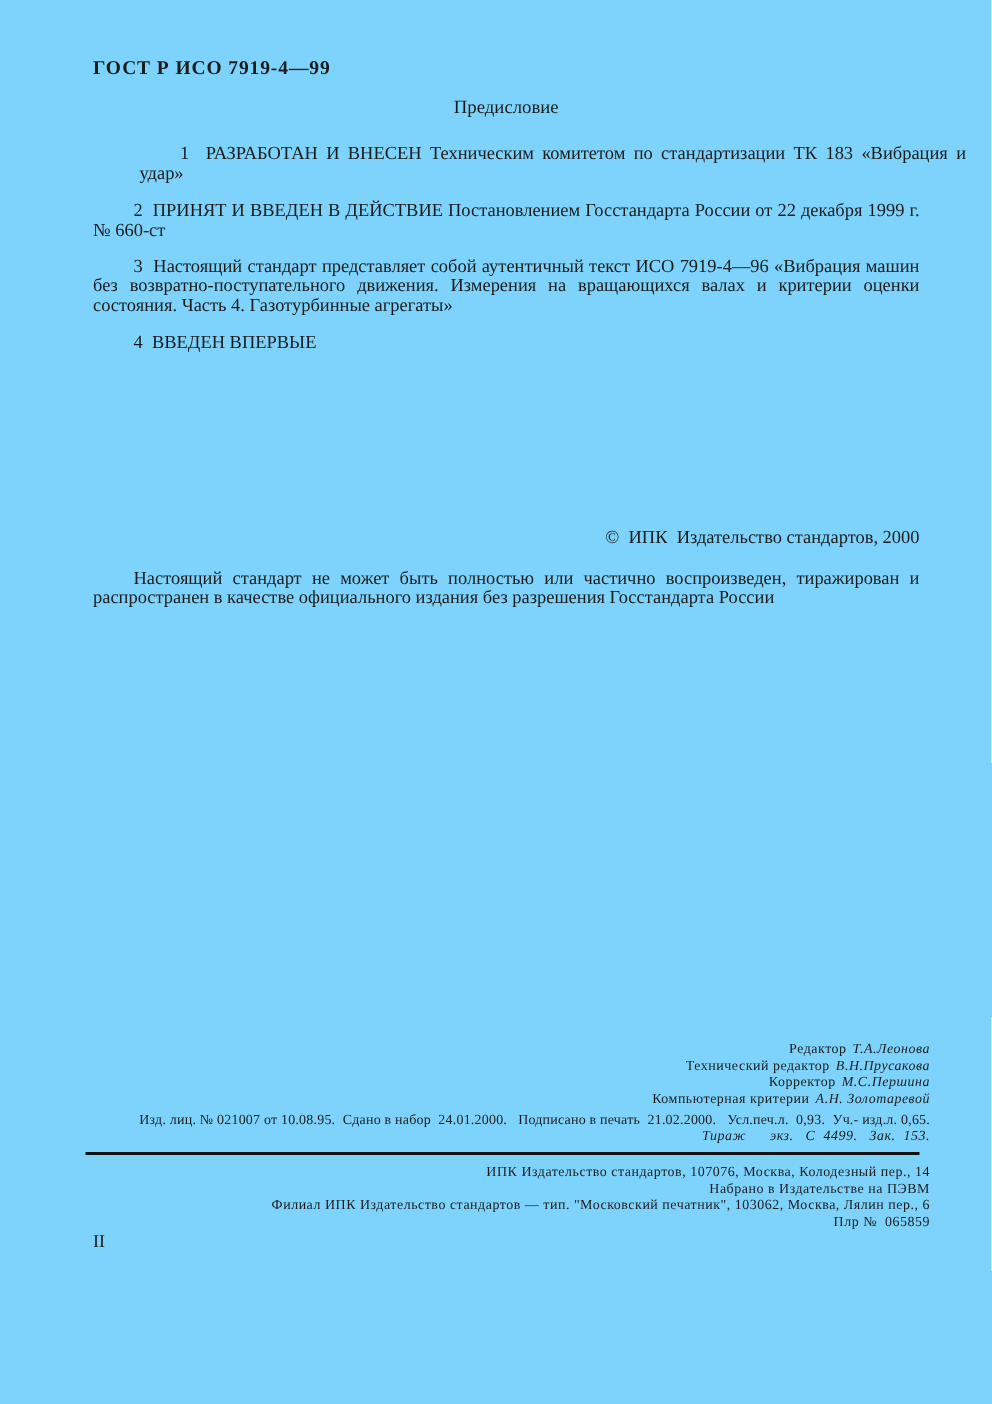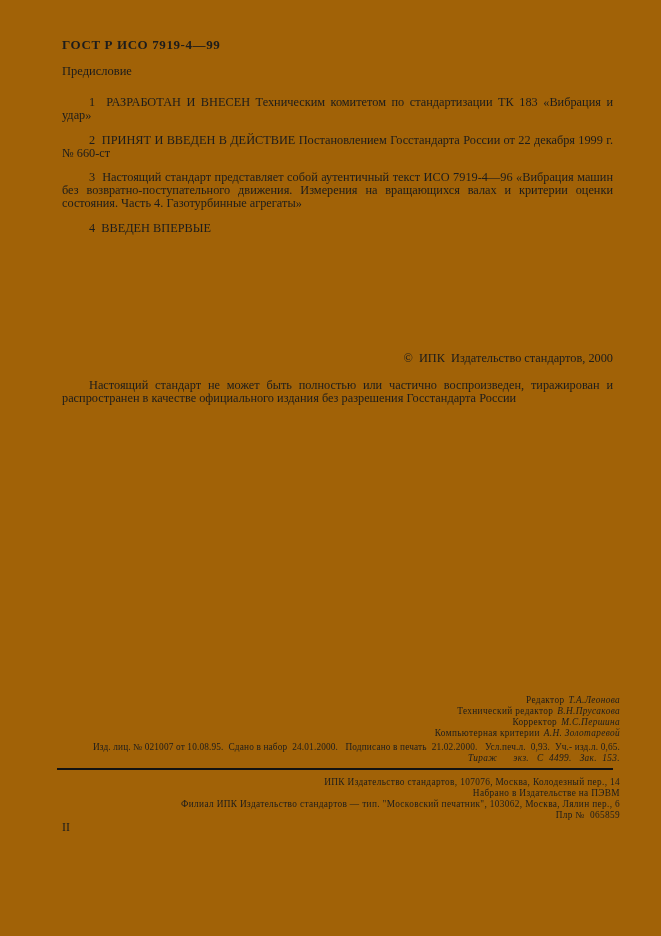--- a/index.html
+++ b/index.html
@@ -1,50 +1,51 @@
 <!DOCTYPE html>
 <html><head>
 <meta charset="utf-8">
 <style>
   html, body { margin: 0; padding: 0; background: #ffffff; }
   .page {
     position: relative;
     width: 661px;
     height: 936px;
-    background: #a16207;
+    background: #7dd3fc;
     font-family: "Liberation Serif", "DejaVu Serif", serif;
     color: #1c1c1c;
     overflow: hidden;
   }
   .doc-code {
     position: absolute;
     left: 62px;
     top: 37px;
     font-size: 13px;
     font-weight: 700;
     letter-spacing: 0.6px;
     white-space: pre;
   }
   .section-title {
     position: absolute;
     left: 62px;
     top: 64px;
     width: 551px;
+    text-align: center;
     font-size: 12.5px;
   }
   .para {
     position: absolute;
     left: 62px;
     width: 551px;
     font-size: 12.3px;
     line-height: 13.2px;
     text-align: justify;
     text-indent: 27px;
   }
-  .p1 { top: 96px; }
+  .p1 { top: 96px; margin-left: 31px; }
   .p2 { top: 134px; }
   .p3 { top: 171px; }
   .p4 { top: 222px; text-align: left; }
   .copyright {
     position: absolute;
     right: 48px;
     top: 351px;
     font-size: 12.3px;
     white-space: pre;
   }

